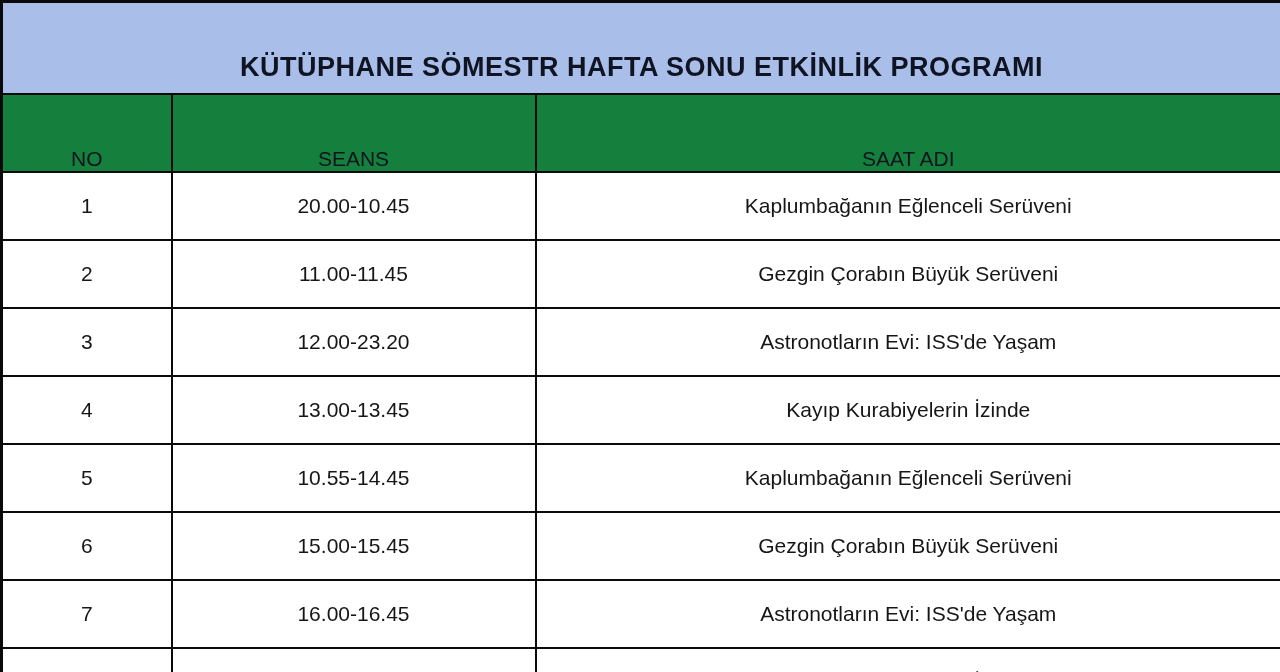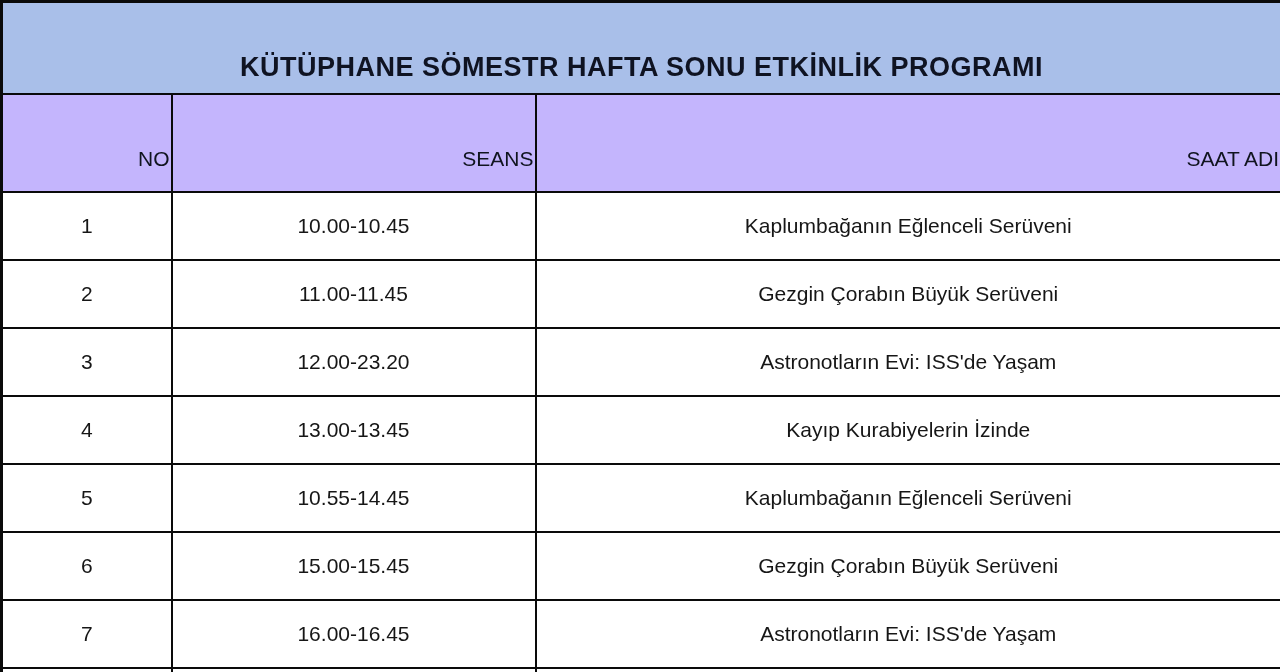--- a/index.html
+++ b/index.html
@@ -38,27 +38,26 @@
     background: #a9bfe9;
     vertical-align: bottom;
     padding-bottom: 10px;
     font-size: 27px;
     font-weight: bold;
     letter-spacing: 0.5px;
     color: #0f1322;
   }
   tr.header-row th {
     height: 75px;
-    background: #c4b5fd;
+    background: #15803d;
     vertical-align: bottom;
-    padding-bottom: 20px;
+    padding-bottom: 0;
     font-size: 21px;
     font-weight: normal;
     color: #10141f;
-    text-align: right;
   }
   tr.data-row td {
     height: 64px;
     background: #ffffff;
     vertical-align: middle;
     font-size: 21px;
     color: #161616;
   }
 </style>
 </head>
@@ -78,21 +77,21 @@
       <tr class="header-row">
         <th>NO</th>
         <th>SEANS</th>
         <th>SAAT ADI</th>
       </tr>
     </tbody>
     <tbody>
 
         <tr class="data-row">
           <td>1</td>
-          <td>10.00-10.45</td>
+          <td>20.00-10.45</td>
           <td>Kaplumbağanın Eğlenceli Serüveni</td>
         </tr>
 
         <tr class="data-row">
           <td>2</td>
           <td>11.00-11.45</td>
           <td>Gezgin Çorabın Büyük Serüveni</td>
         </tr>
 
         <tr class="data-row">

